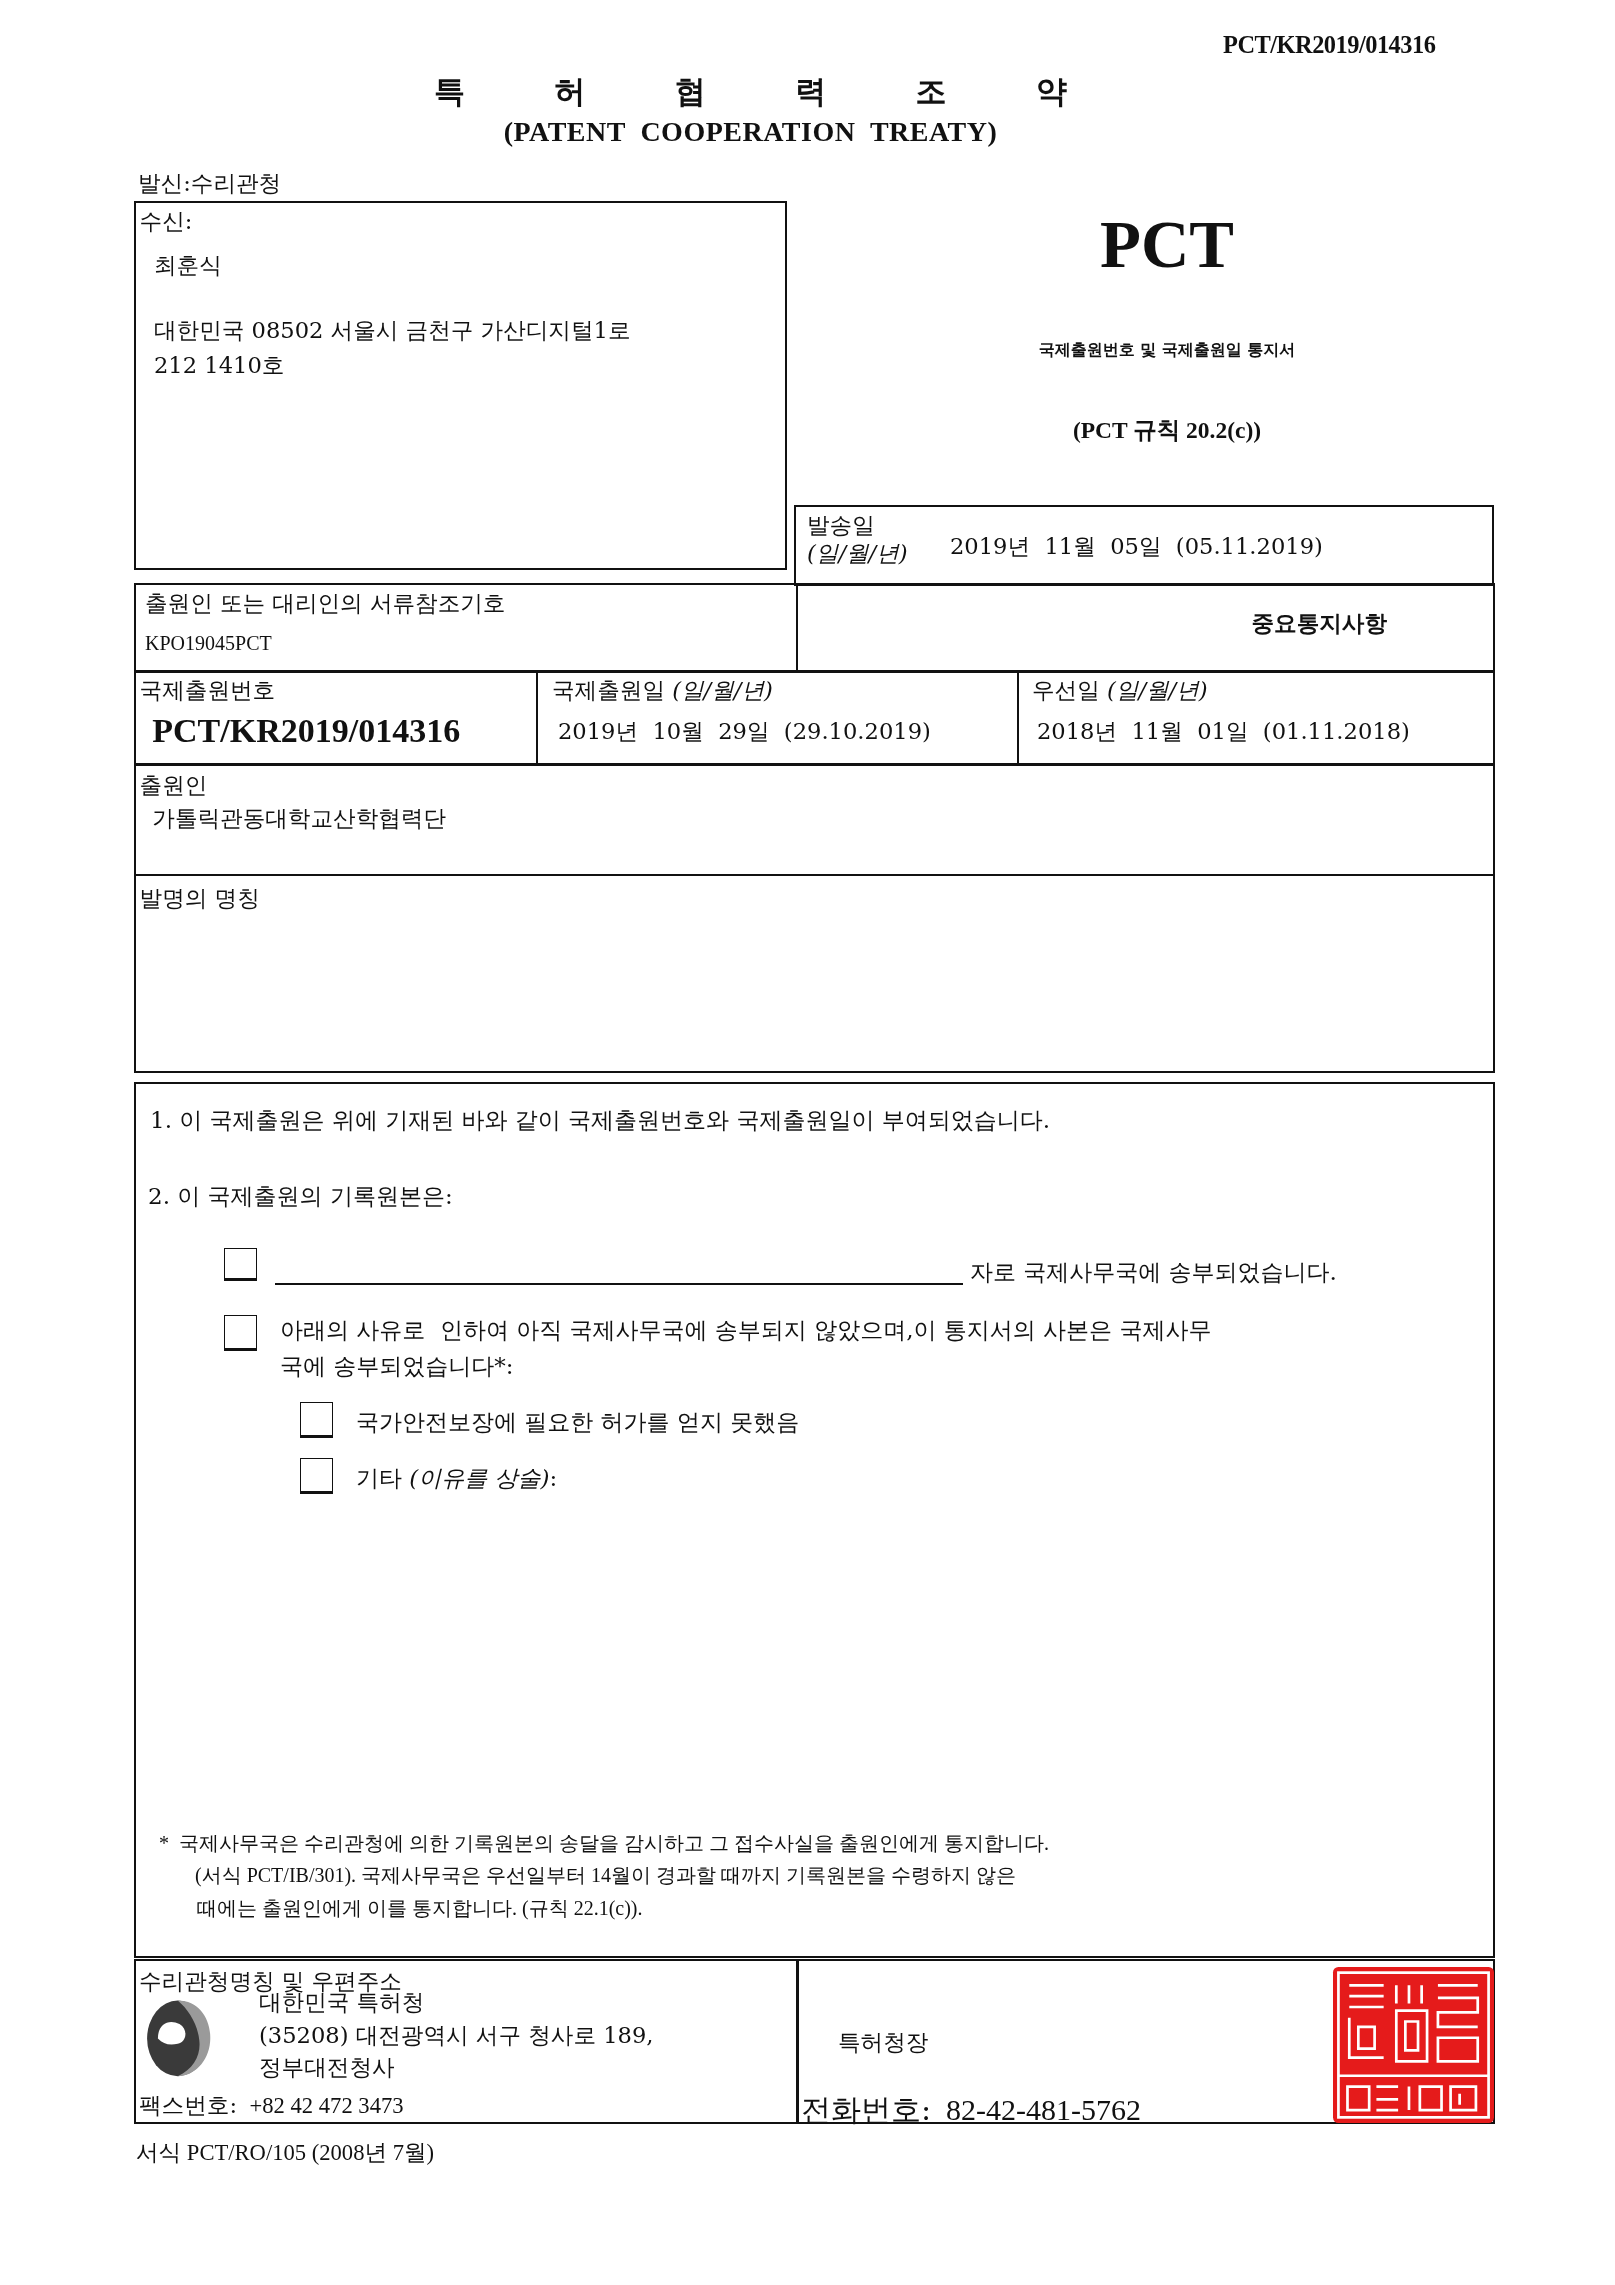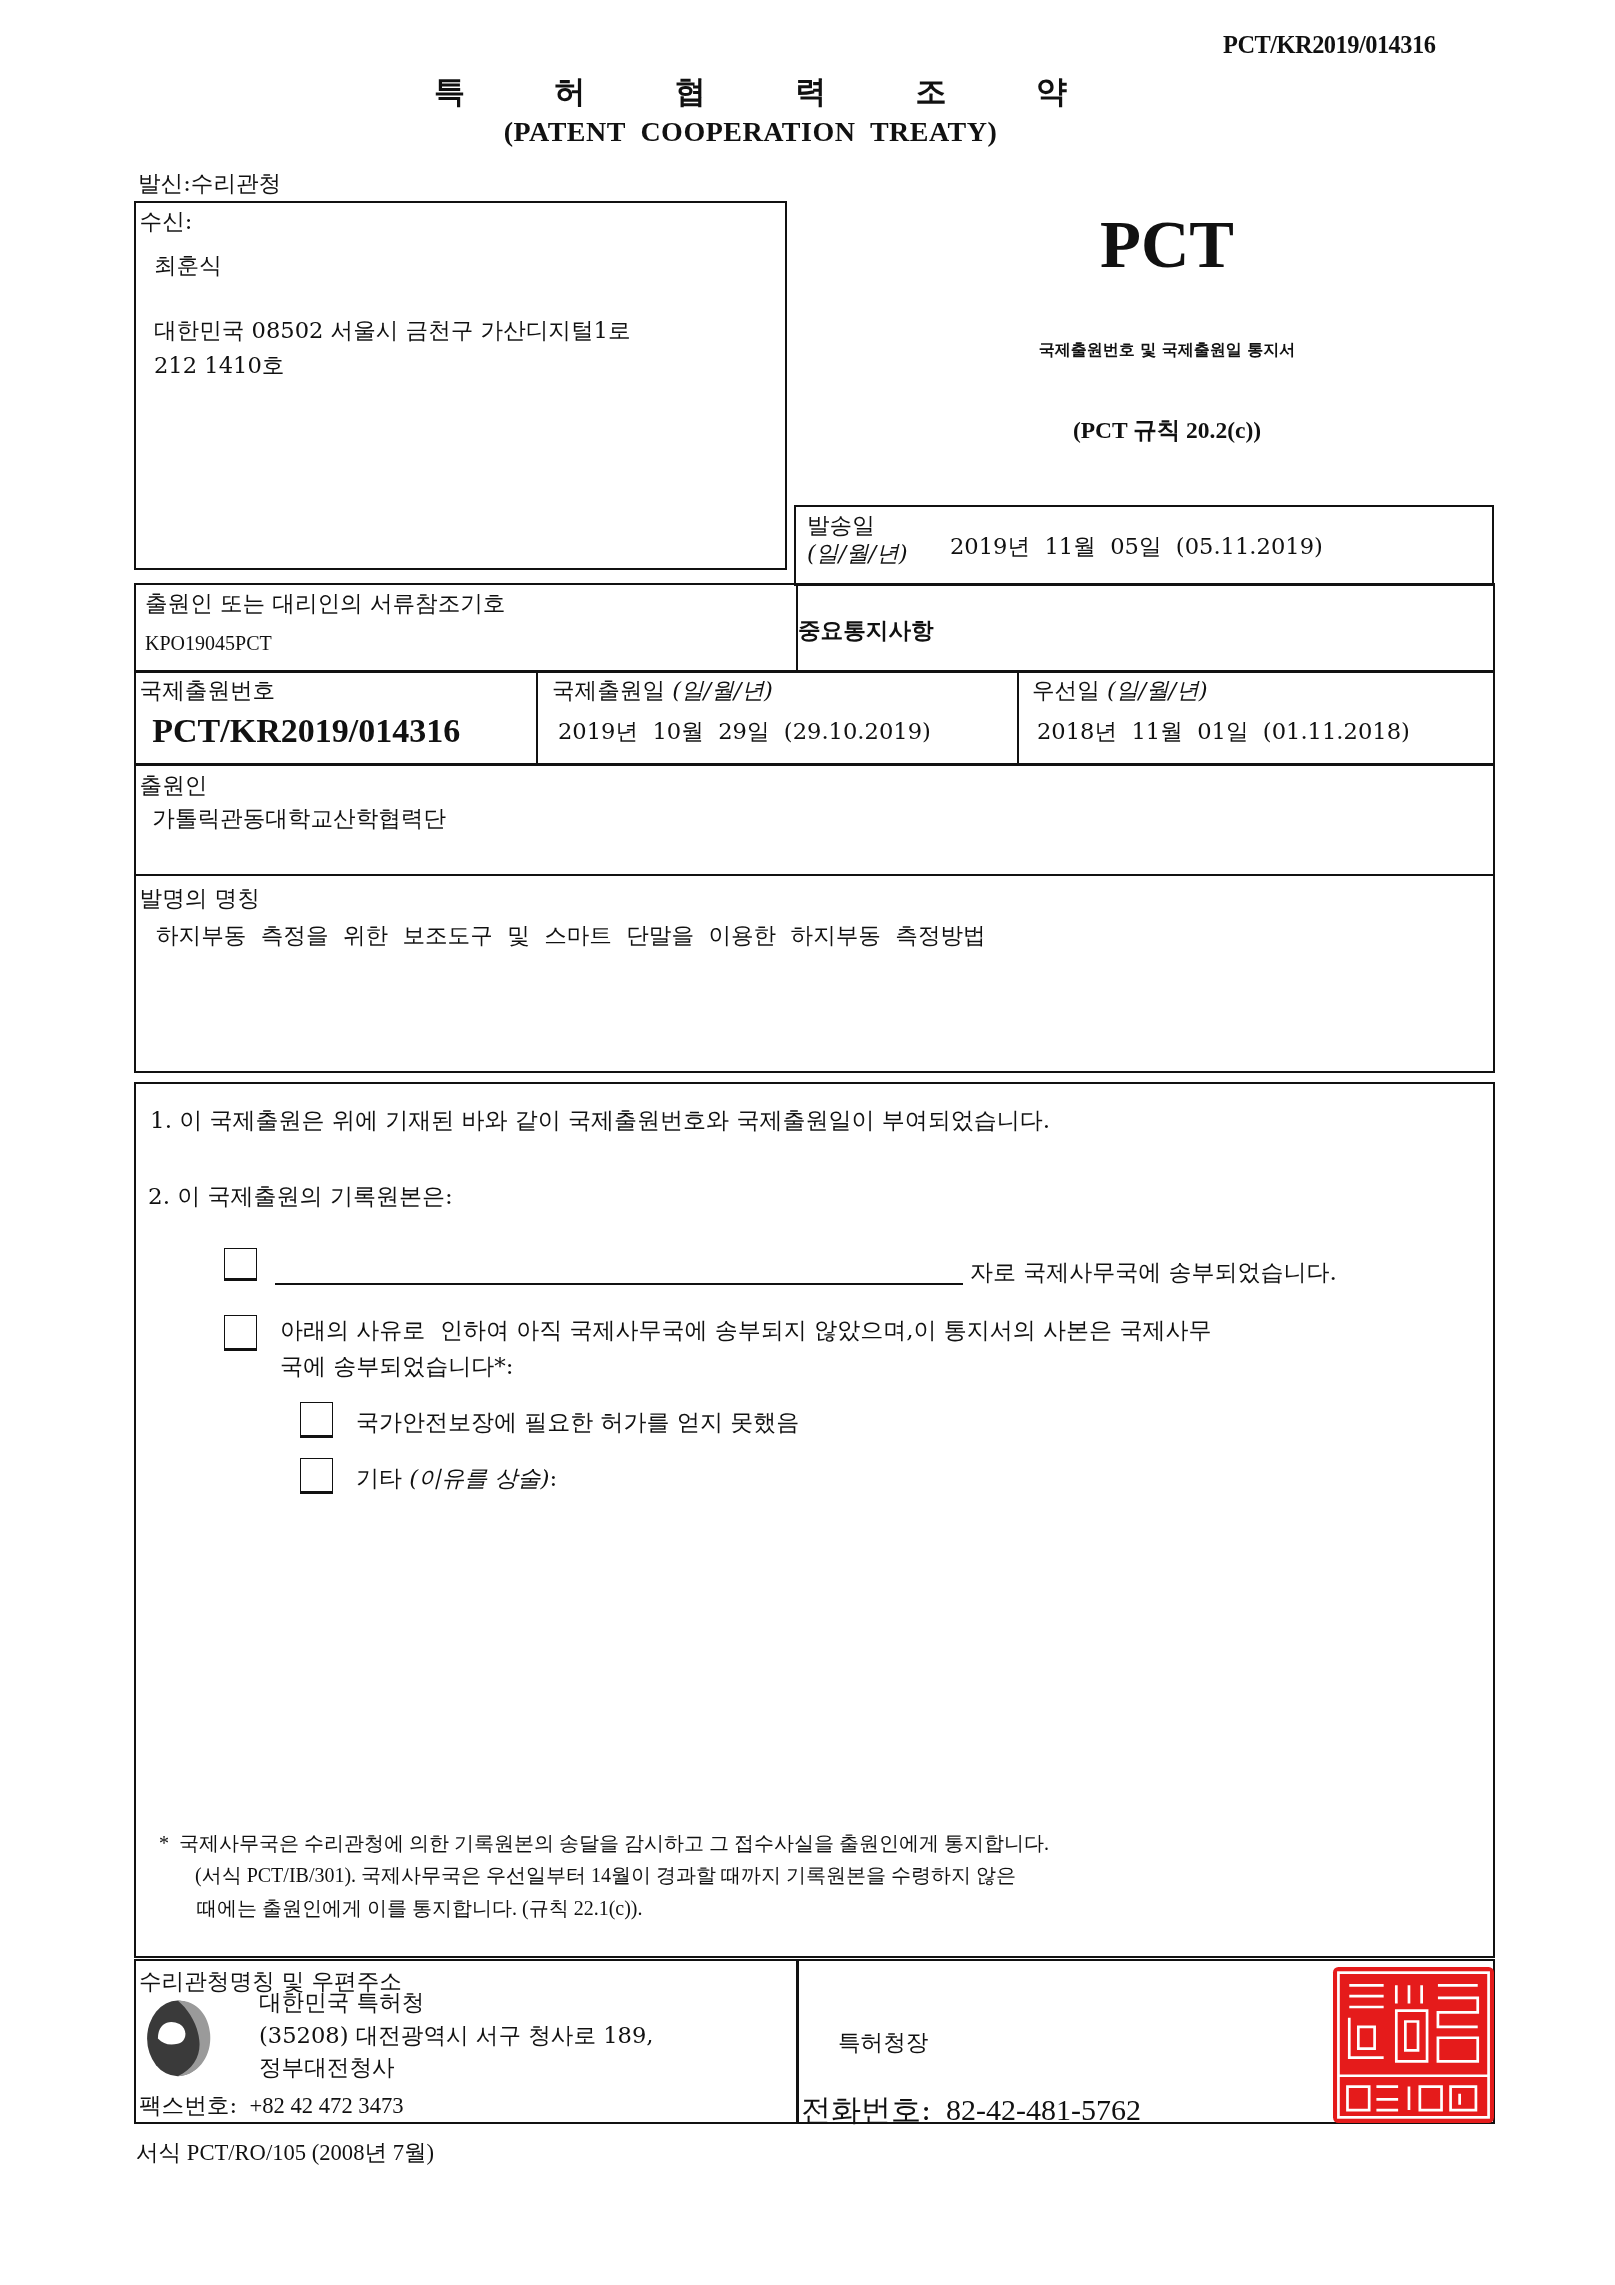--- a/index.html
+++ b/index.html
@@ -69,21 +69,21 @@
 <div class="box" style="left:794px; top:505px; width:700px; height:81px;">
   <div class="abs lbl" style="left:11px; top:5.4px;">발송일</div>
   <div class="abs lbl it" style="left:11px; top:33px;">(일/월/년)</div>
   <div class="abs val" style="left:154px; top:22px; white-space:pre;">2019년  11월  05일  (05.11.2019)</div>
 </div>
 
 <div class="box" style="left:134px; top:583px; width:1361px; height:90px;">
   <div class="abs lbl" style="left:9px; top:5.4px;">출원인 또는 대리인의 서류참조기호</div>
   <div class="abs" style="left:9px; top:47px; font-family:'Liberation Serif',serif; font-size:20px;">KPO19045PCT</div>
   <div class="abs" style="left:660px; top:0; width:1.8px; height:100%; background:#111;"></div>
-  <div class="abs" style="left:662px; top:30px; width:589px; text-align:left; font-weight:bold; font-size:22.6px;">중요통지사항</div>
+  <div class="abs" style="left:662px; top:23px; width:589px; text-align:right; font-weight:bold; font-size:22.6px;">중요통지사항</div>
 </div>
 
 <div class="box" style="left:134px; top:670px; width:1361px; height:96px;">
   <div class="abs lbl" style="left:3.6px; top:5.4px;">국제출원번호</div>
   <div class="abs" style="left:16.3px; top:40px; font-family:'Liberation Serif',serif; font-weight:bold; font-size:34px;">PCT/KR2019/014316</div>
   <div class="abs" style="left:400px; top:0; width:1.8px; height:100%; background:#111;"></div>
   <div class="abs lbl" style="left:416px; top:5.4px;">
     <span>국제출원일</span>
     <span class="it">(일/월/년)</span>
   </div>
@@ -96,21 +96,20 @@
   <div class="abs val" style="left:901px; top:42px; white-space:pre;">2018년  11월  01일  (01.11.2018)</div>
 </div>
 
 <div class="box" style="left:134px; top:763px; width:1361px; height:113px;">
   <div class="abs lbl" style="left:3.6px; top:7.2px;">출원인</div>
   <div class="abs val" style="left:16.3px; top:36px;">가톨릭관동대학교산학협력단</div>
 </div>
 
 <div class="box" style="left:134px; top:874px; width:1361px; height:199px;">
   <div class="abs lbl" style="left:3.6px; top:9px;">발명의 명칭</div>
-  <div class="abs val" style="left:20px; top:42px; white-space:pre;">하지부동  측정을  위한  보조도구  및  스마트  단말을  이용한  하지부동  측정방법</div>
 </div>
 
 <div class="box" style="left:134px; top:1082px; width:1361px; height:876px;"></div>
 
 <div class="body-txt" style="left:150px; top:1102px;">1.  이 국제출원은 위에 기재된 바와 같이 국제출원번호와 국제출원일이 부여되었습니다.</div>
 <div class="body-txt" style="left:148px; top:1178px;">2.  이 국제출원의 기록원본은:</div>
 
 <div class="chk" style="left:224px; top:1248px;"></div>
 <div class="blank-line" style="left:275px; top:1283px; width:688px;"></div>
 <div class="body-txt" style="left:970px; top:1254px;">자로 국제사무국에 송부되었습니다.</div>

